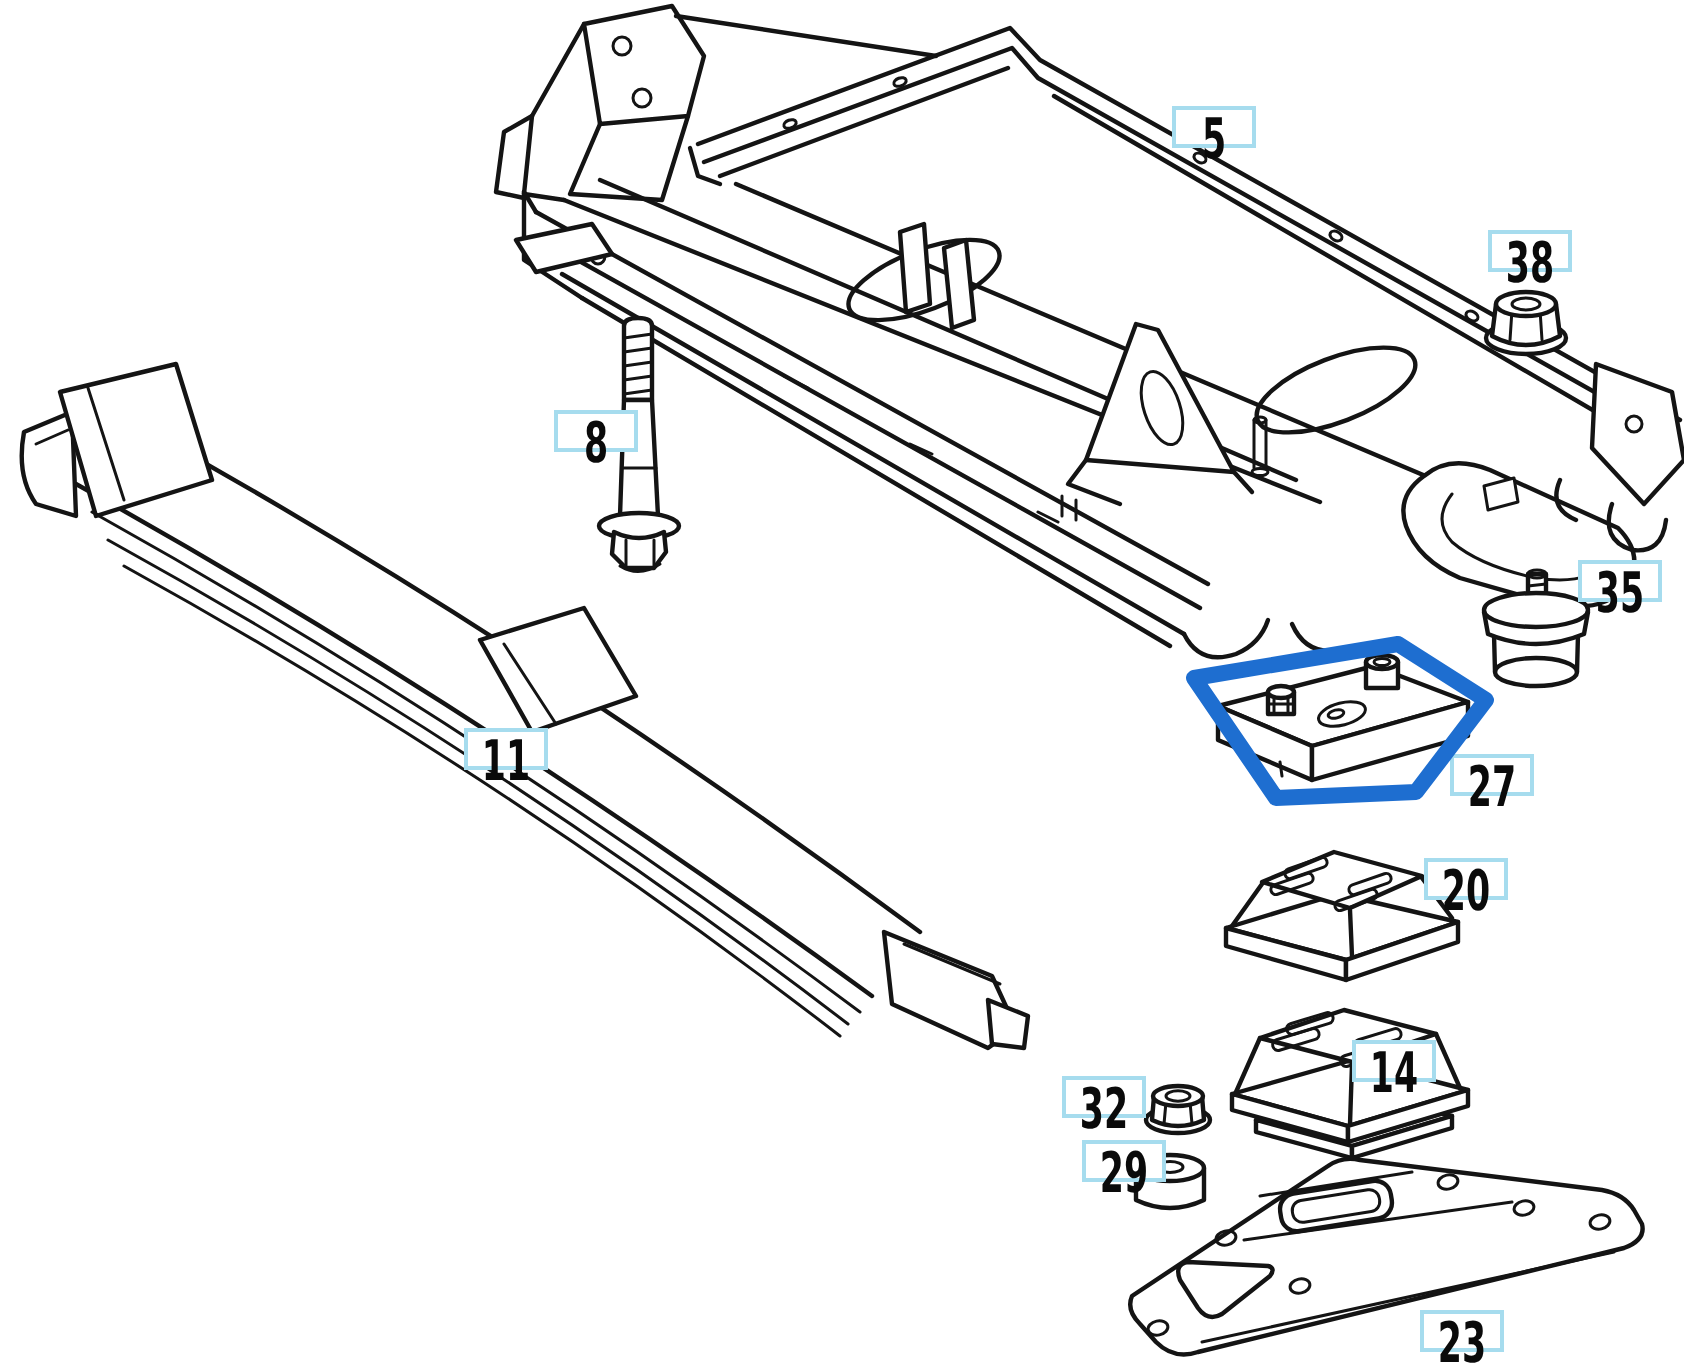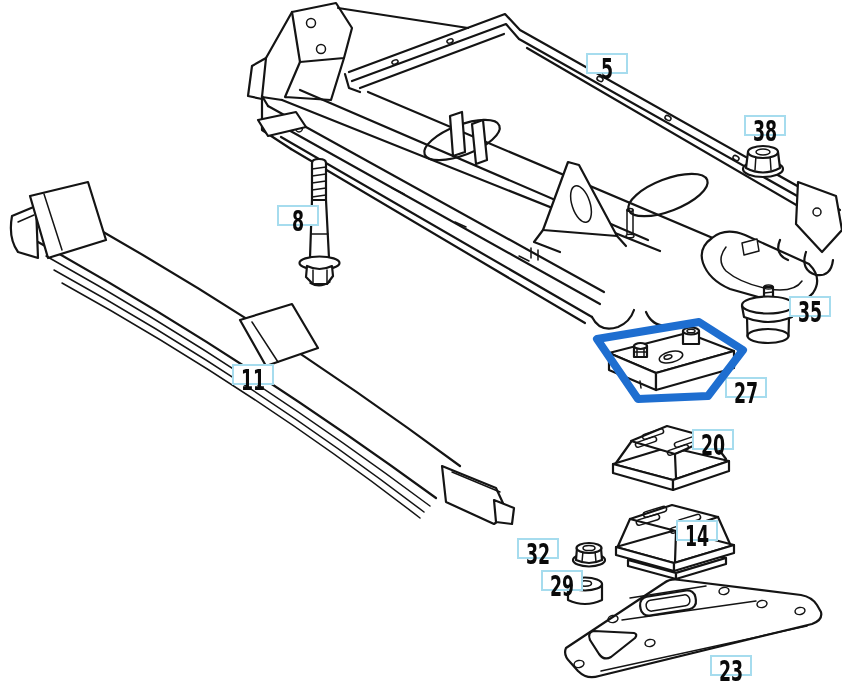--- a/index.html
+++ b/index.html
@@ -205,36 +205,36 @@
 
 <div class="callout" style="left:586px;top:53px">
       <span>5</span>
     </div>
 <div class="callout" style="left:744px;top:115px">
       <span>38</span>
     </div>
 <div class="callout" style="left:277px;top:205px">
       <span>8</span>
     </div>
-<div class="callout" style="left:789px;top:296px">
+<div class="callout" style="left:789px;top:280px">
       <span>35</span>
     </div>
 <div class="callout" style="left:725px;top:377px">
       <span>27</span>
     </div>
 <div class="callout" style="left:232px;top:364px">
       <span>11</span>
     </div>
-<div class="callout" style="left:692px;top:429px">
+<div class="callout" style="left:712px;top:429px">
       <span>20</span>
     </div>
 <div class="callout" style="left:676px;top:520px">
       <span>14</span>
     </div>
-<div class="callout" style="left:517px;top:538px">
+<div class="callout" style="left:531px;top:538px">
       <span>32</span>
     </div>
 <div class="callout" style="left:541px;top:570px">
       <span>29</span>
     </div>
 <div class="callout" style="left:710px;top:655px">
       <span>23</span>
     </div>
 
 <svg id="highlight-layer" width="842" height="686" viewBox="0 0 842 686">

